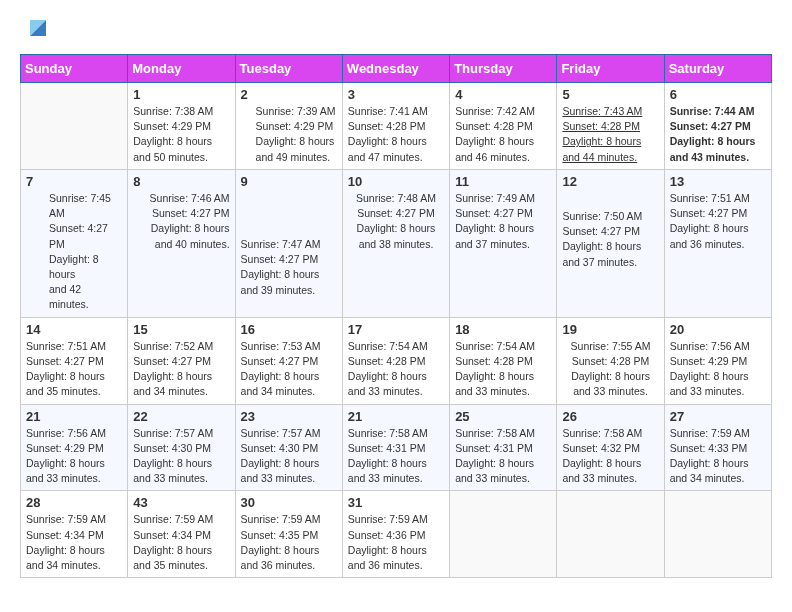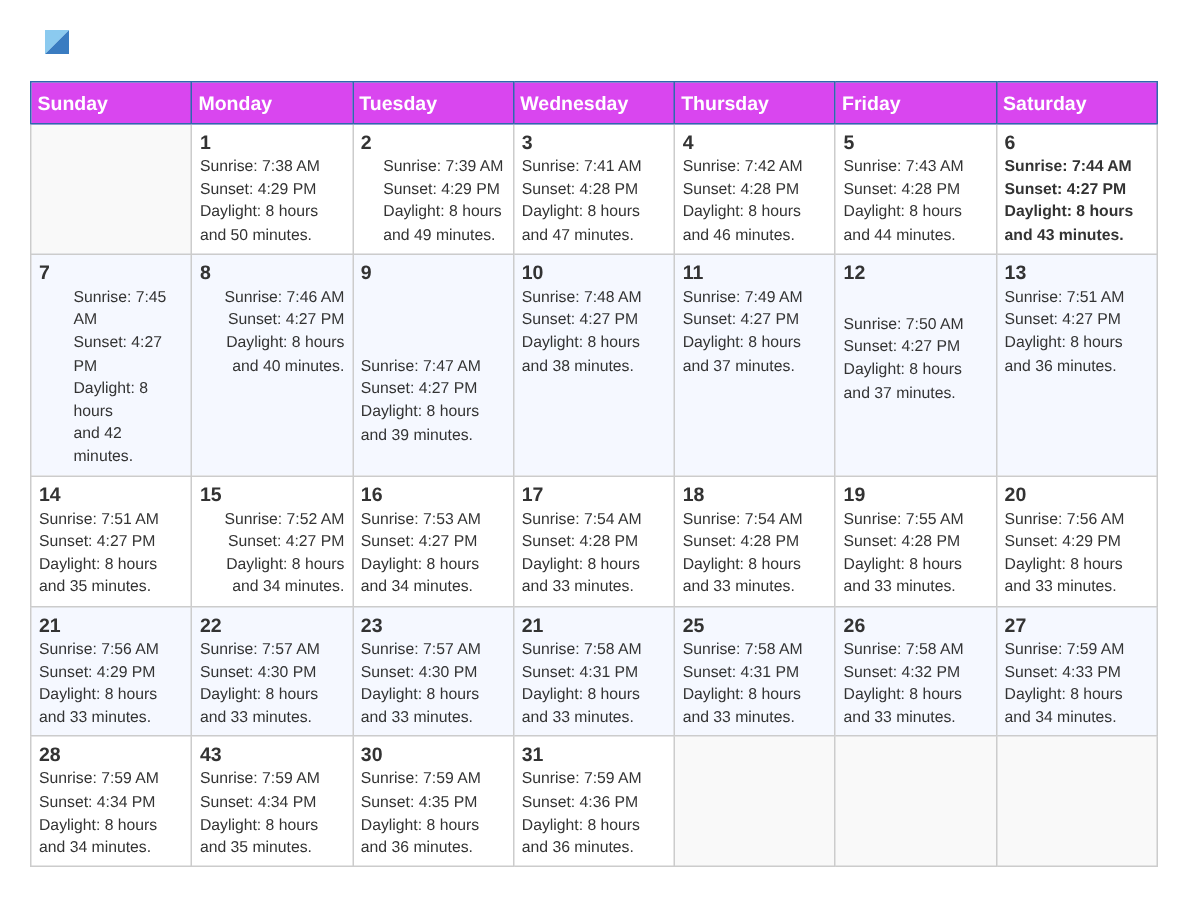--- a/index.html
+++ b/index.html
@@ -160,21 +160,21 @@
           </td>
           <td>
             <span class="day-num">4</span>
             <div class="day-info" style="white-space: pre-line;">Sunrise: 7:42 AM
 Sunset: 4:28 PM
 Daylight: 8 hours
 and 46 minutes.</div>
           </td>
           <td>
             <span class="day-num">5</span>
-            <div class="day-info" style="white-space: pre-line;">Sunrise: 7:43 AM
+            <div class="day-info" style="white-space: pre-line; text-decoration: underline;">Sunrise: 7:43 AM
 Sunset: 4:28 PM
 Daylight: 8 hours
 and 44 minutes.</div>
           </td>
           <td>
             <span class="day-num">6</span>
             <div class="day-info" style="white-space: pre-line; font-weight: bold;">Sunrise: 7:44 AM
 Sunset: 4:27 PM
 Daylight: 8 hours
 and 43 minutes.</div>
@@ -197,21 +197,21 @@
           </td>
           <td>
             <span class="day-num">9</span>
             <div class="day-info" style="white-space: pre-line; margin-top: 48px;">Sunrise: 7:47 AM
 Sunset: 4:27 PM
 Daylight: 8 hours
 and 39 minutes.</div>
           </td>
           <td>
             <span class="day-num">10</span>
-            <div class="day-info" style="white-space: pre-line;">Sunrise: 7:48 AM
+            <div class="day-info" style="white-space: pre-line; text-align: center;">Sunrise: 7:48 AM
 Sunset: 4:27 PM
 Daylight: 8 hours
 and 38 minutes.</div>
           </td>
           <td>
             <span class="day-num">11</span>
             <div class="day-info" style="white-space: pre-line;">Sunrise: 7:49 AM
 Sunset: 4:27 PM
 Daylight: 8 hours
 and 37 minutes.</div>
@@ -234,21 +234,21 @@
         <tr>
           <td>
             <span class="day-num">14</span>
             <div class="day-info" style="white-space: pre-line;">Sunrise: 7:51 AM
 Sunset: 4:27 PM
 Daylight: 8 hours
 and 35 minutes.</div>
           </td>
           <td>
             <span class="day-num">15</span>
-            <div class="day-info" style="white-space: pre-line; text-align: right;">Sunrise: 7:52 AM
+            <div class="day-info" style="white-space: pre-line;">Sunrise: 7:52 AM
 Sunset: 4:27 PM
 Daylight: 8 hours
 and 34 minutes.</div>
           </td>
           <td>
             <span class="day-num">16</span>
             <div class="day-info" style="white-space: pre-line;">Sunrise: 7:53 AM
 Sunset: 4:27 PM
 Daylight: 8 hours
 and 34 minutes.</div>
@@ -262,21 +262,21 @@
           </td>
           <td>
             <span class="day-num">18</span>
             <div class="day-info" style="white-space: pre-line;">Sunrise: 7:54 AM
 Sunset: 4:28 PM
 Daylight: 8 hours
 and 33 minutes.</div>
           </td>
           <td>
             <span class="day-num">19</span>
-            <div class="day-info" style="white-space: pre-line;">Sunrise: 7:55 AM
+            <div class="day-info" style="white-space: pre-line; text-align: center;">Sunrise: 7:55 AM
 Sunset: 4:28 PM
 Daylight: 8 hours
 and 33 minutes.</div>
           </td>
           <td>
             <span class="day-num">20</span>
             <div class="day-info" style="white-space: pre-line;">Sunrise: 7:56 AM
 Sunset: 4:29 PM
 Daylight: 8 hours
 and 33 minutes.</div>

